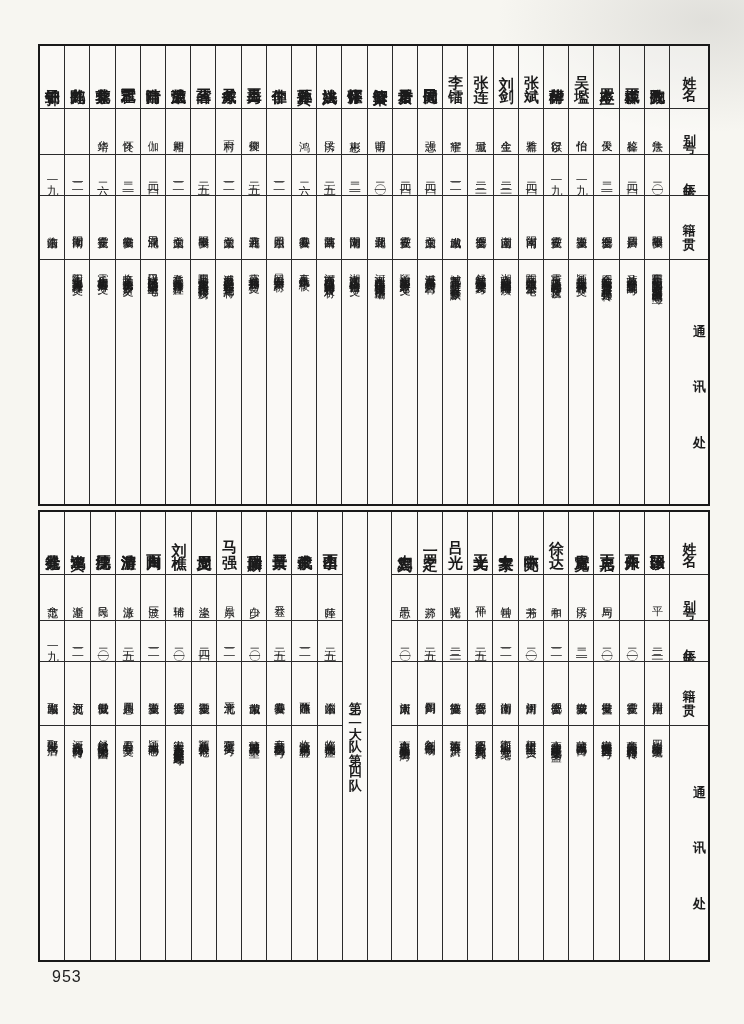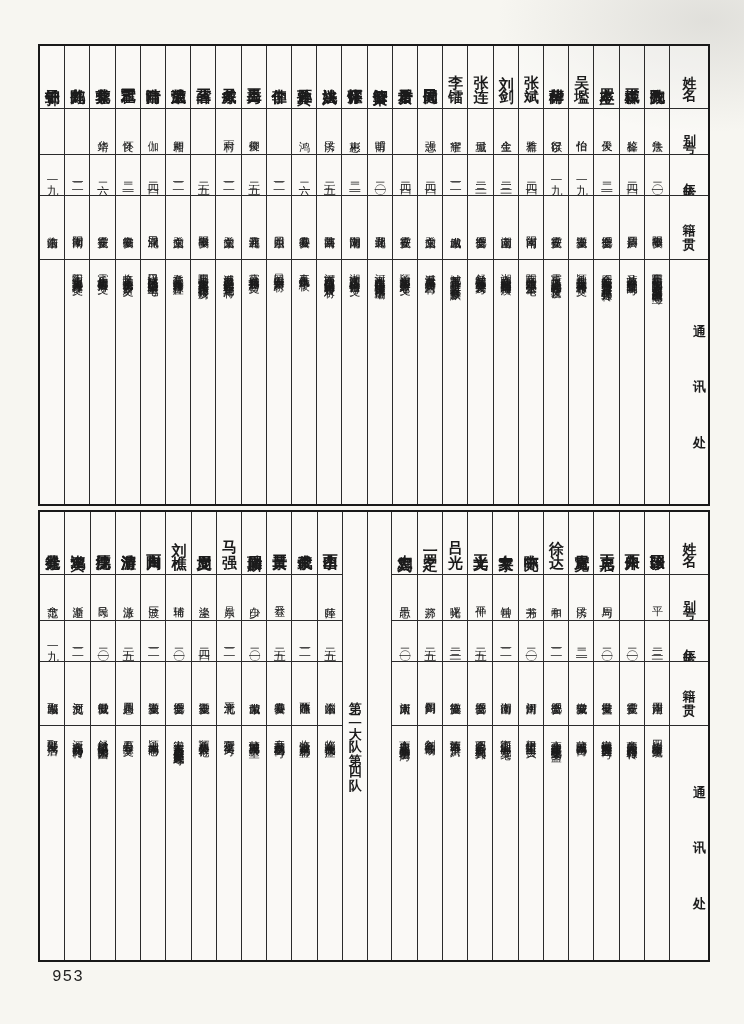--- a/index.html
+++ b/index.html
@@ -43,21 +43,21 @@
   .hcell{font-weight:700;}
   .h-name{font-size:14px;letter-spacing:12px;}
   .h-alias{font-size:13px;letter-spacing:8px;}
   .h-age{font-size:13px;letter-spacing:2px;}
   .h-native{font-size:13px;letter-spacing:14px;}
   .h-addr{font-size:13px;letter-spacing:56px;padding-top:30px;}
   .sec-text{flex:1;display:flex;align-items:center;justify-content:center;border-right:1px solid #2b2b2b;}
   .sec-blank{flex:1;}
   .sec-label{writing-mode:vertical-rl;text-orientation:upright;font-size:13px;font-weight:700;letter-spacing:13px;}
   .pagenum{position:absolute;left:52px;top:968px;font-size:16px;letter-spacing:1px;color:#222;
-    font-family:Liberation Mono, monospace;}
+    font-family:Liberation Sans, sans-serif;}
 </style>
 </head>
 <body>
 
 <div class="page">
   <div class="tables">
 
     <div class="rtable top">
       <div class="col hcol">
         <div class="cell c-name hcell h-name vtext">姓名</div>

